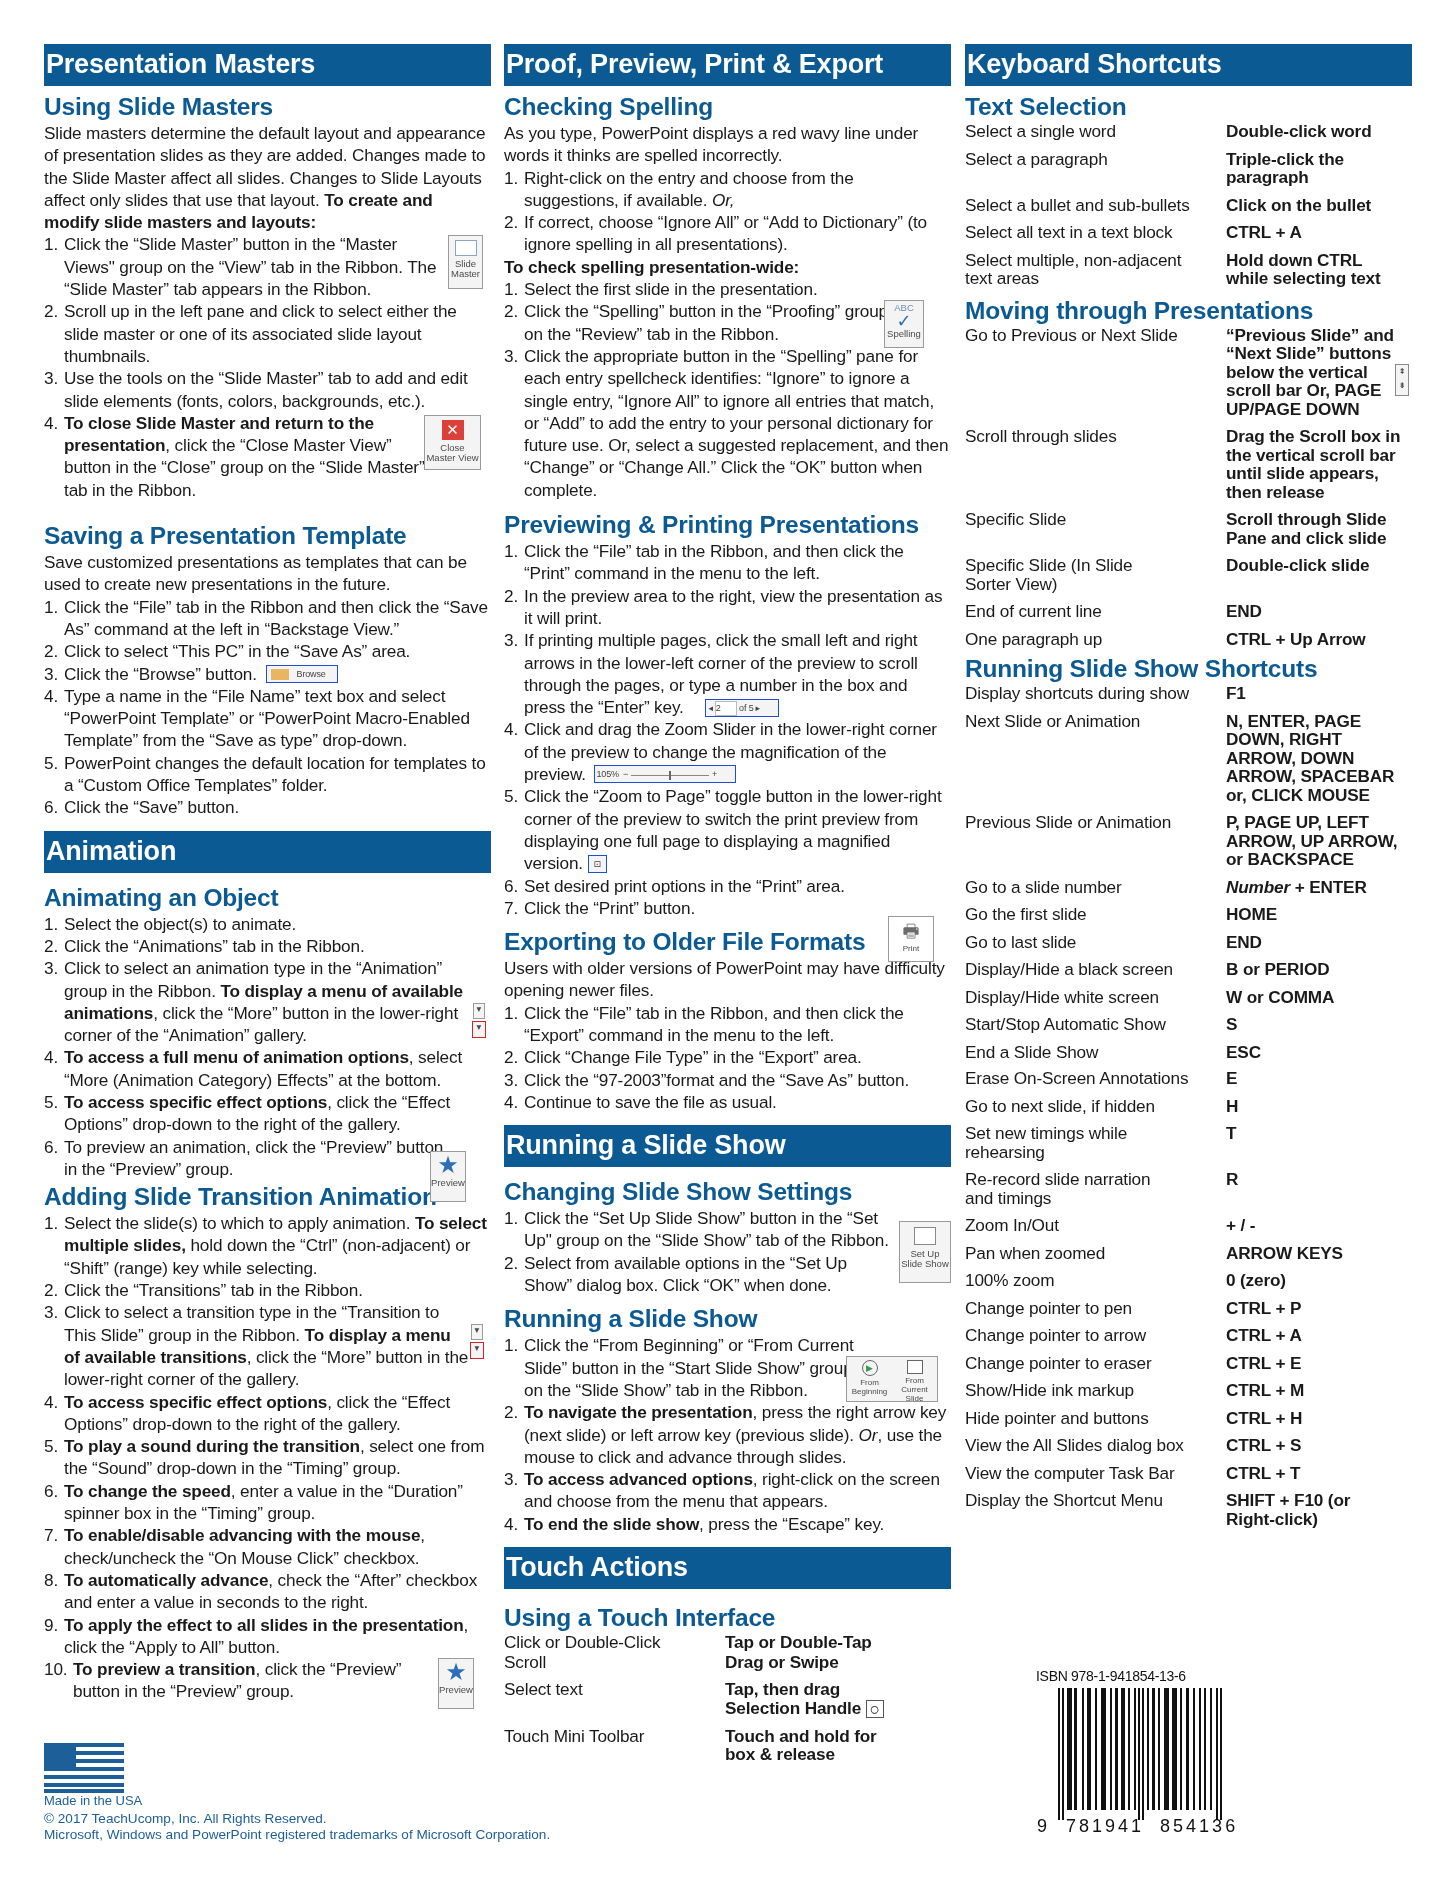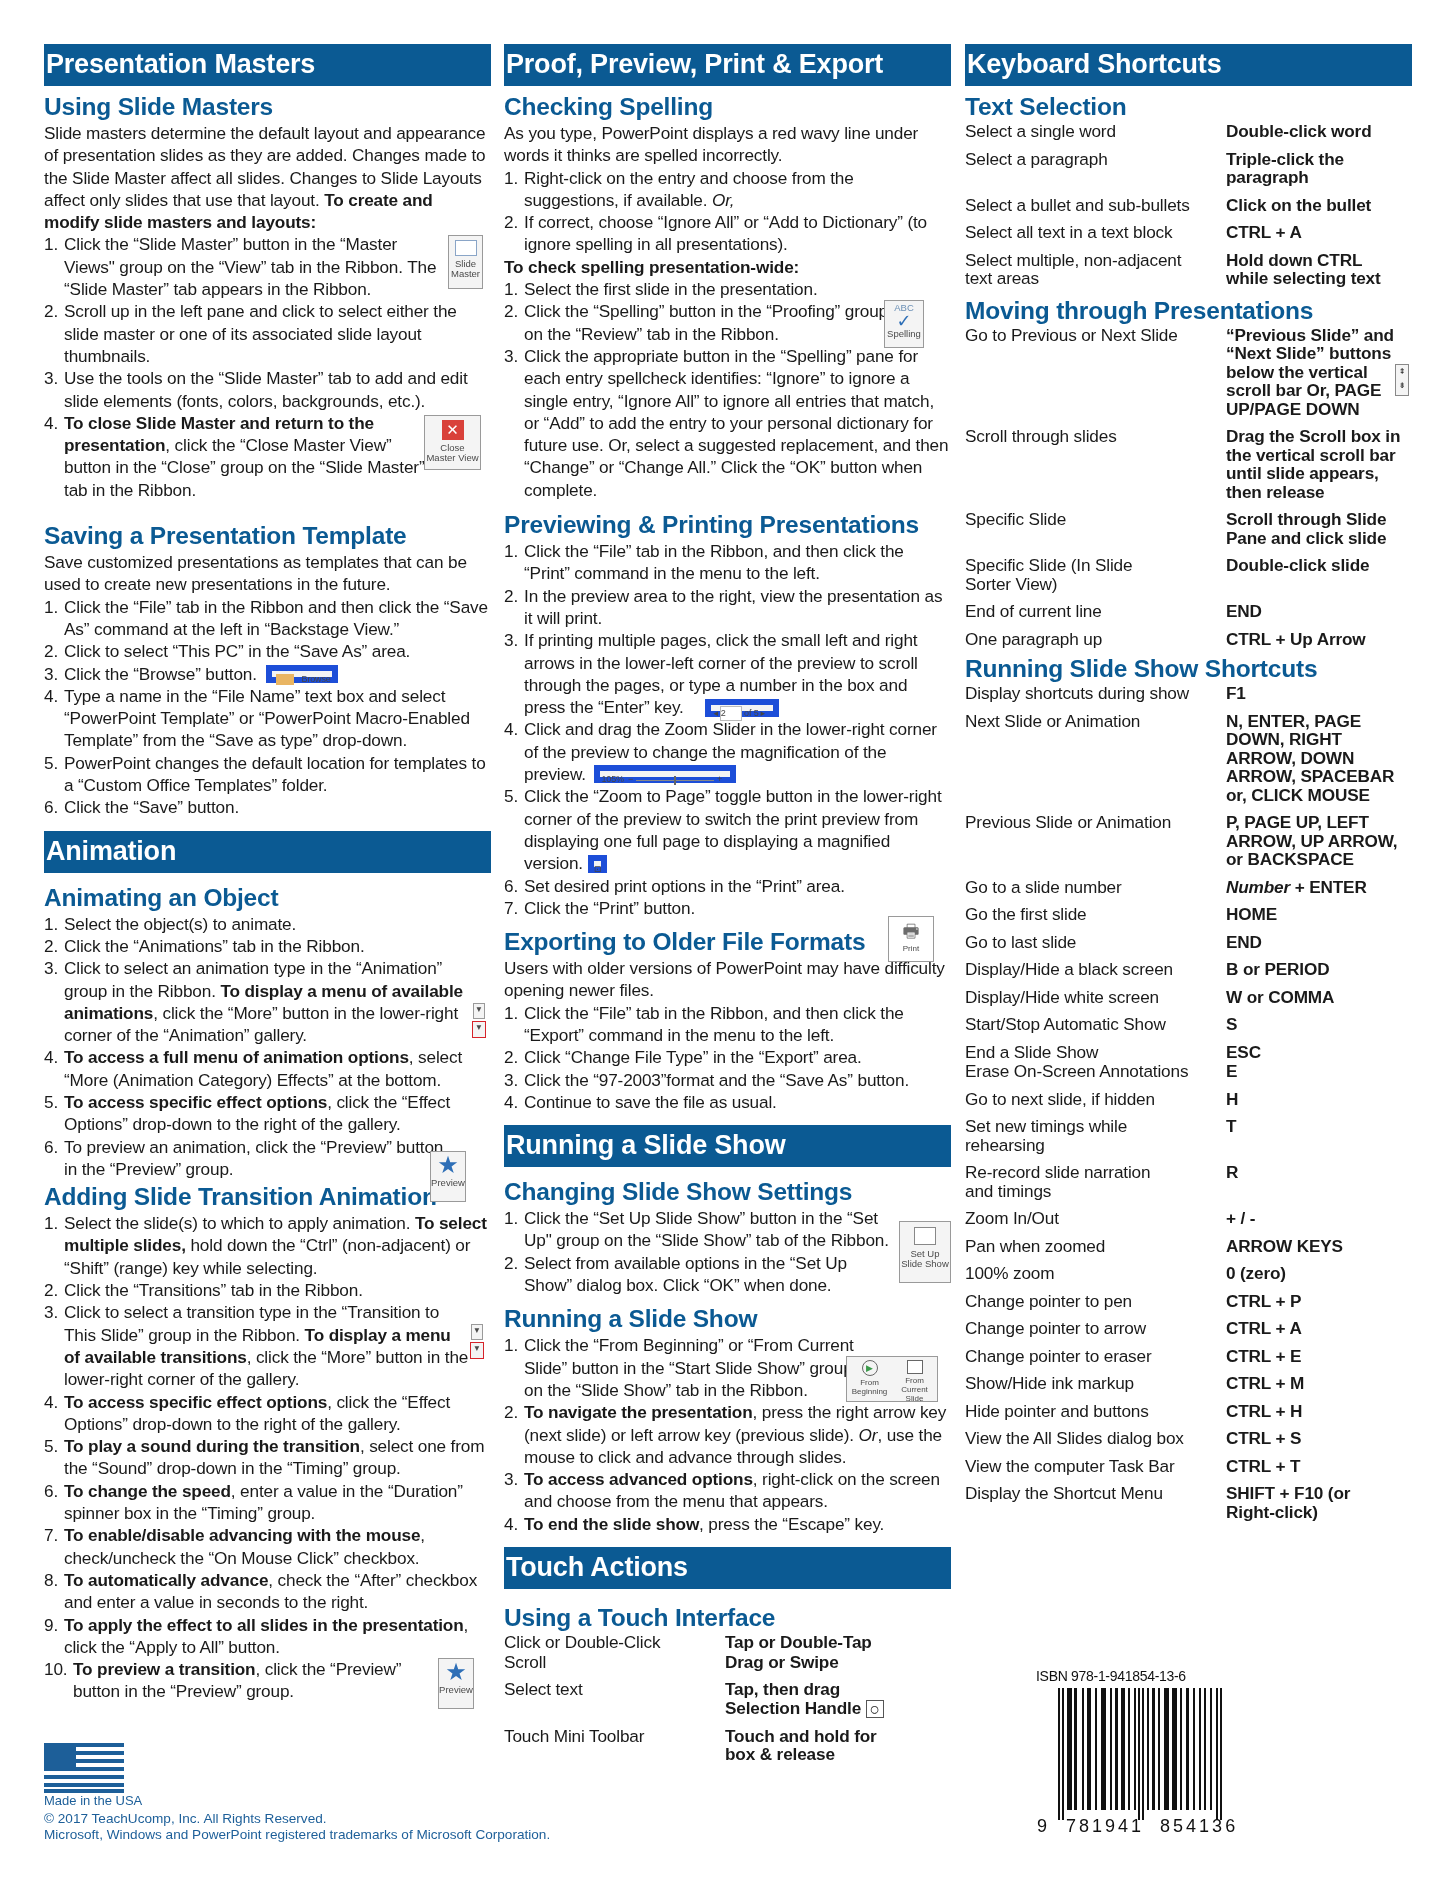--- a/index.html
+++ b/index.html
@@ -35,21 +35,21 @@
   ol.steps li.wide { padding-left: 29px; }
   b { font-weight: bold; }
   i { font-style: italic; }
 
   
   .ui-icon {
     position: absolute; border: 1px solid #9a9a9a; background: #f4f4f4;
     font-size: 9.5px; line-height: 10px; color: #4a4a4a; text-align: center;
   }
   .ui-inline {
-    display: inline-block; vertical-align: middle; border: 6px solid #1d4ed8;
+    display: inline-block; vertical-align: middle; border: 1px solid #1d4ed8;
     background: #f4f4f4; font-size: 9px; color: #444; line-height: 16px;
     height: 18px; position: relative; top: -1px;
   }
 
   
   .kv { display: flex; font-size: 17.2px; line-height: 18.5px; letter-spacing: -0.15px; }
   .kv .k { width: 261px; flex: none; }
   .kv .v { font-weight: bold; flex: 1; }
   .touch .kv .k { width: 221px; }
 
@@ -363,21 +363,21 @@
         <div class="v">B or PERIOD</div>
       </div>
     <div class="kv" style="margin-bottom:9px">
         <div class="k">Display/Hide white screen</div>
         <div class="v">W or COMMA</div>
       </div>
     <div class="kv" style="margin-bottom:9px">
         <div class="k">Start/Stop Automatic Show</div>
         <div class="v">S</div>
       </div>
-    <div class="kv" style="margin-bottom:1px">
+    <div class="kv" style="margin-bottom:8px">
         <div class="k">End a Slide Show</div>
         <div class="v">ESC</div>
       </div>
     <div class="kv" style="margin-bottom:9px">
         <div class="k">Erase On-Screen Annotations</div>
         <div class="v">E</div>
       </div>
     <div class="kv" style="margin-bottom:9px">
         <div class="k">Go to next slide, if hidden</div>
         <div class="v">H</div>

